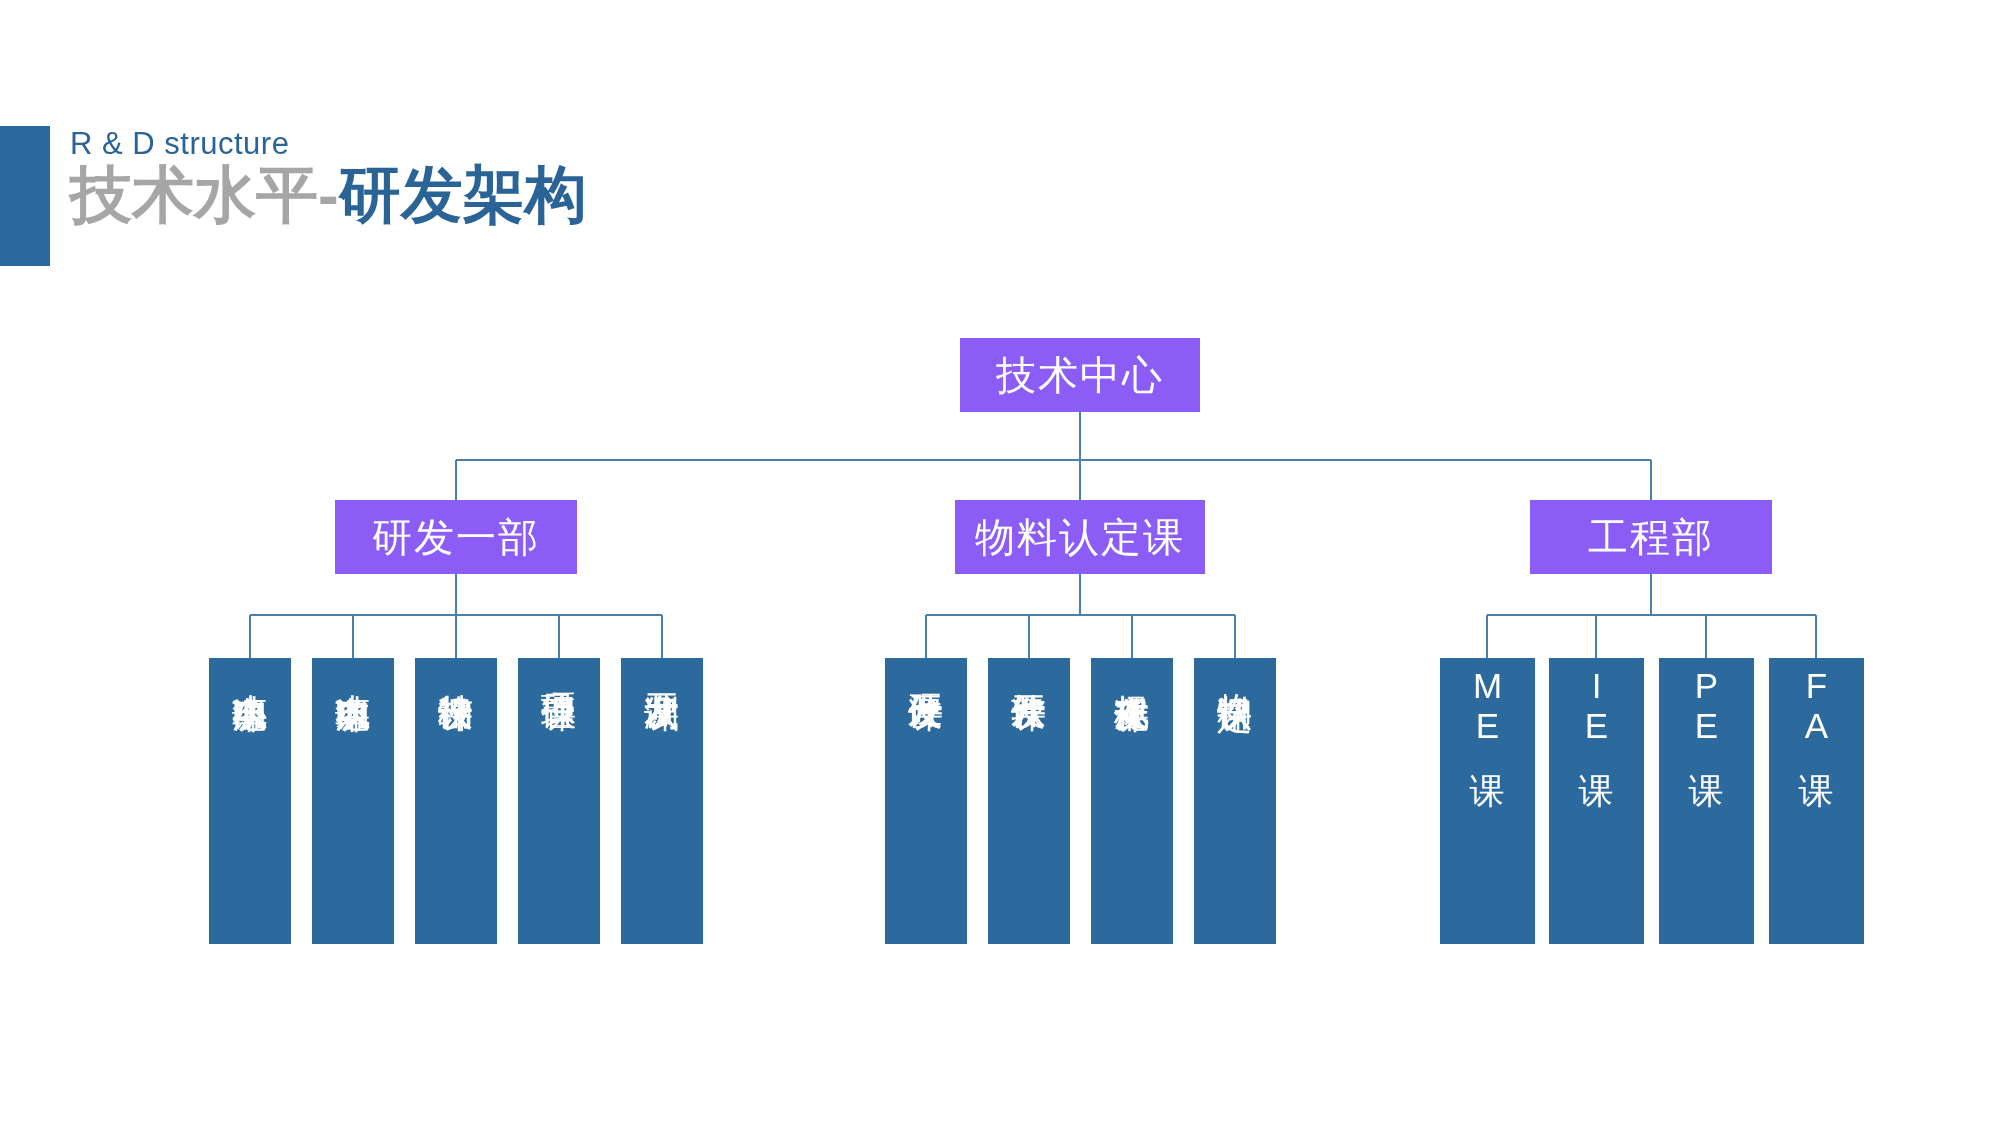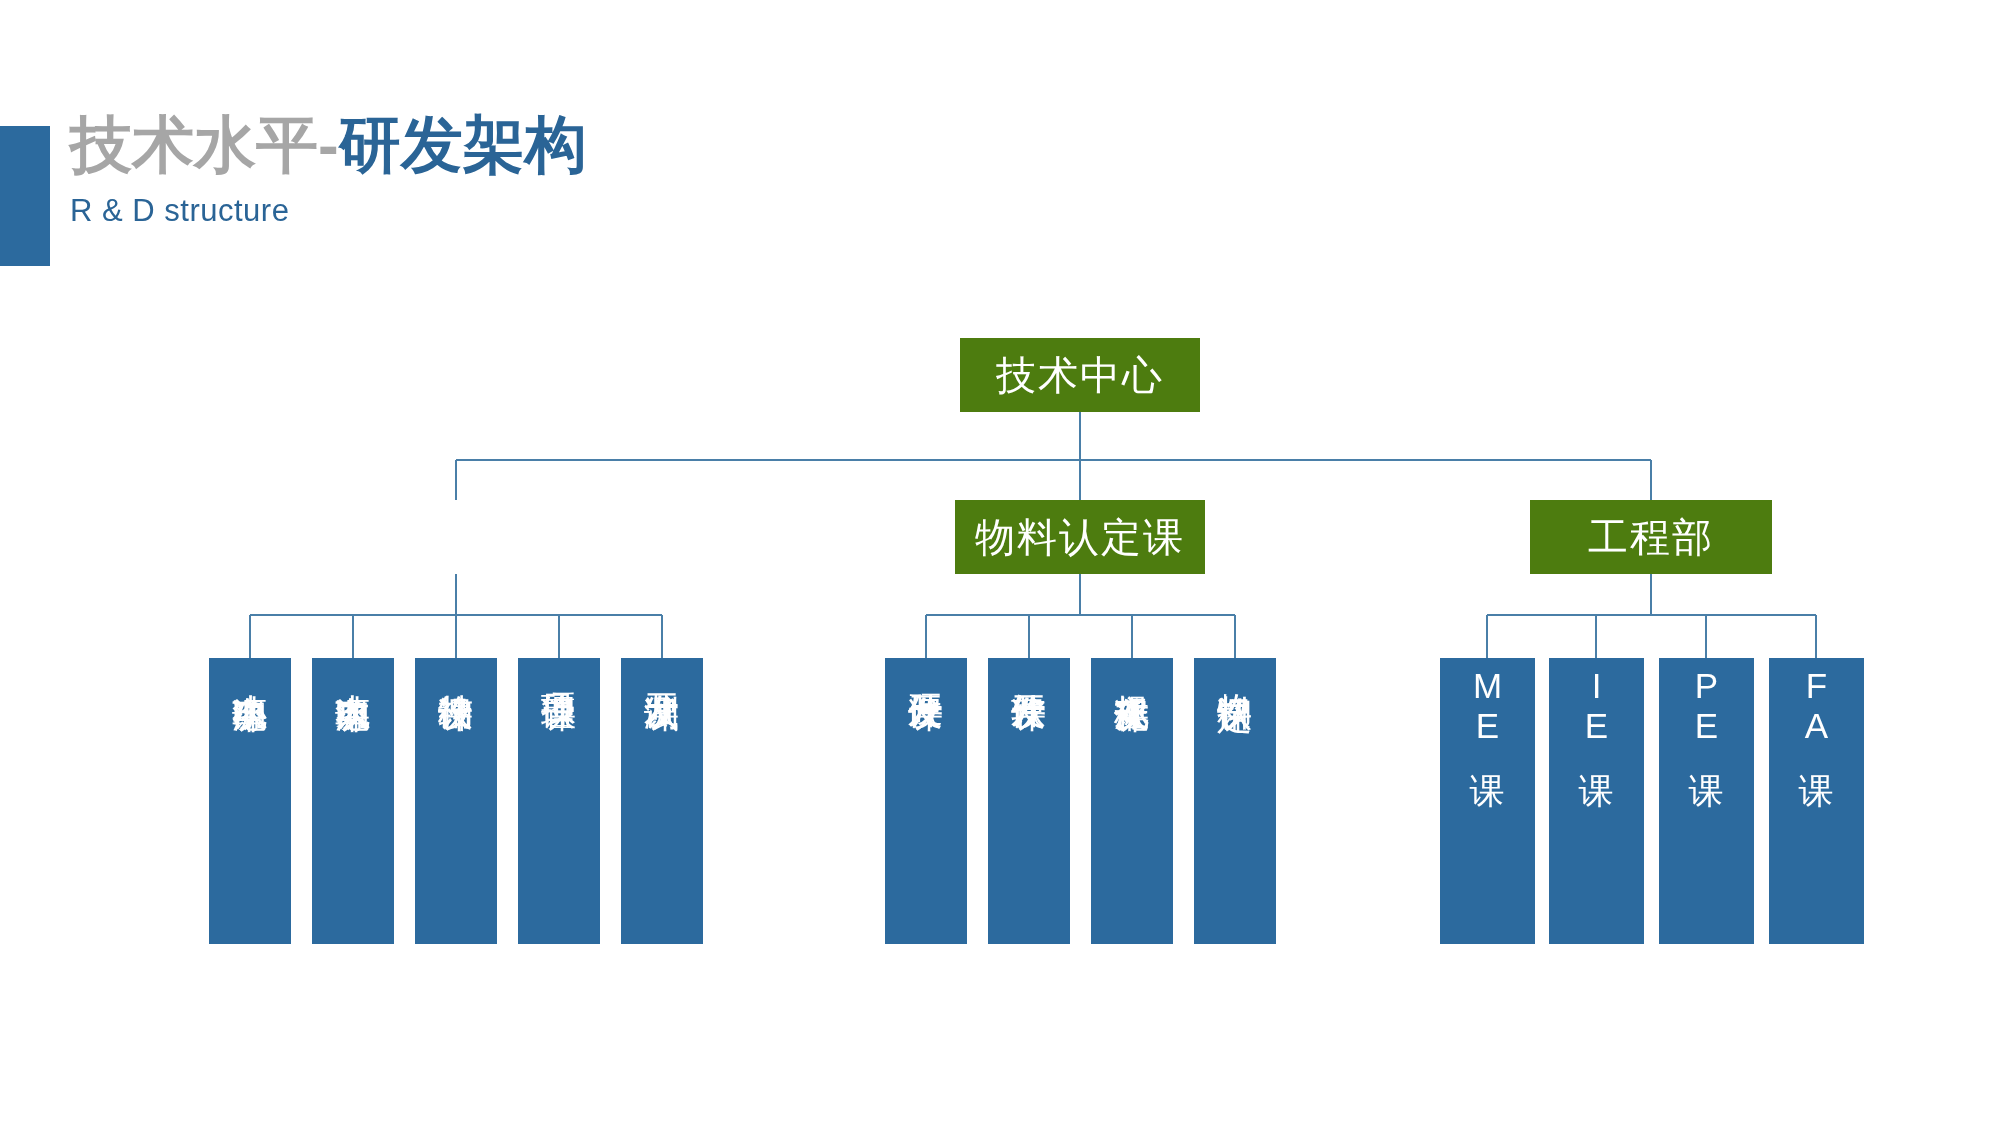--- a/index.html
+++ b/index.html
@@ -72,21 +72,21 @@
   .node {
     position: absolute;
     box-sizing: border-box;
     color: #ffffff;
     display: flex;
     align-items: center;
     justify-content: center;
     text-align: center;
   }
   .node-root, .node-dept {
-    background: #4d7c0f;
+    background: #8b5cf6;
     font-size: 40px;
     letter-spacing: 2px;
     line-height: 1;
   }
   .node-root {
     left: 960px;
     top: 338px;
     width: 240px;
     height: 74px;
   }
@@ -125,22 +125,22 @@
   }
 </style>
 </head>
 <body>
 
 <div id="slide">
 
   <div id="accent-bar"></div>
 
   <div id="title-block">
+    <div id="page-subtitle">R &amp; D structure</div>
     <div id="page-title"><span class="t-gray">技术水平-</span><span class="t-blue">研发架构</span></div>
-    <div id="page-subtitle">R &amp; D structure</div>
   </div>
 
   <div id="chart-area">
 
     <svg id="connectors" viewBox="0 0 2000 1125" width="2000" height="1125" xmlns="http://www.w3.org/2000/svg">
       <g stroke="#4A7FA8" stroke-width="2.5" fill="none" shape-rendering="crispEdges">
 
         <path d="M1080,412 L1080,460"></path>
         <path d="M456,460 L1651,460"></path>
         <path d="M456,460 L456,500"></path>
@@ -166,20 +166,21 @@
         <path d="M1487,615 L1816,615"></path>
         <path d="M1487,615 L1487,658"></path>
         <path d="M1596,615 L1596,658"></path>
         <path d="M1706,615 L1706,658"></path>
         <path d="M1816,615 L1816,658"></path>
       </g>
     </svg>
 
     <div class="node node-root">技术中心</div>
 
+    <div class="node node-dept" id="dept-0">研发一部</div>
     <div class="node node-dept" id="dept-1">物料认定课</div>
     <div class="node node-dept" id="dept-2">工程部</div>
 
     <div class="leaf" style="left:209px;width:82px;">
       <span class="vtext">小功率电源课</span>
     </div>
     <div class="leaf" style="left:312px;width:82px;">
       <span class="vtext">大功率电源课</span>
     </div>
     <div class="leaf" style="left:415px;width:82px;">

